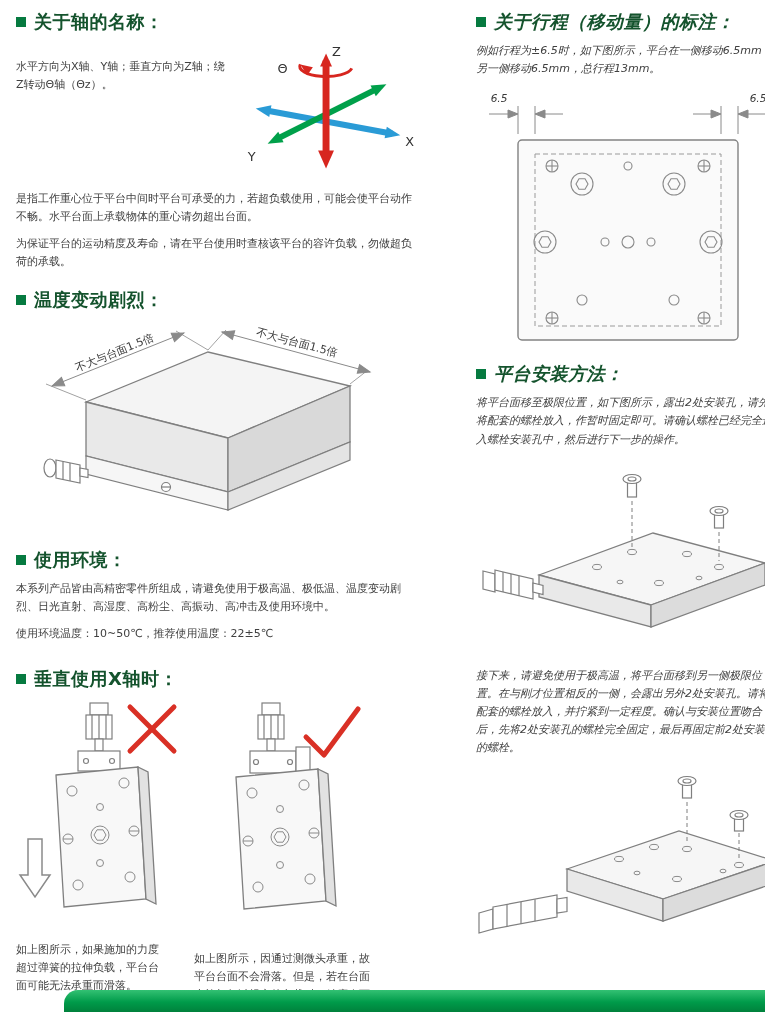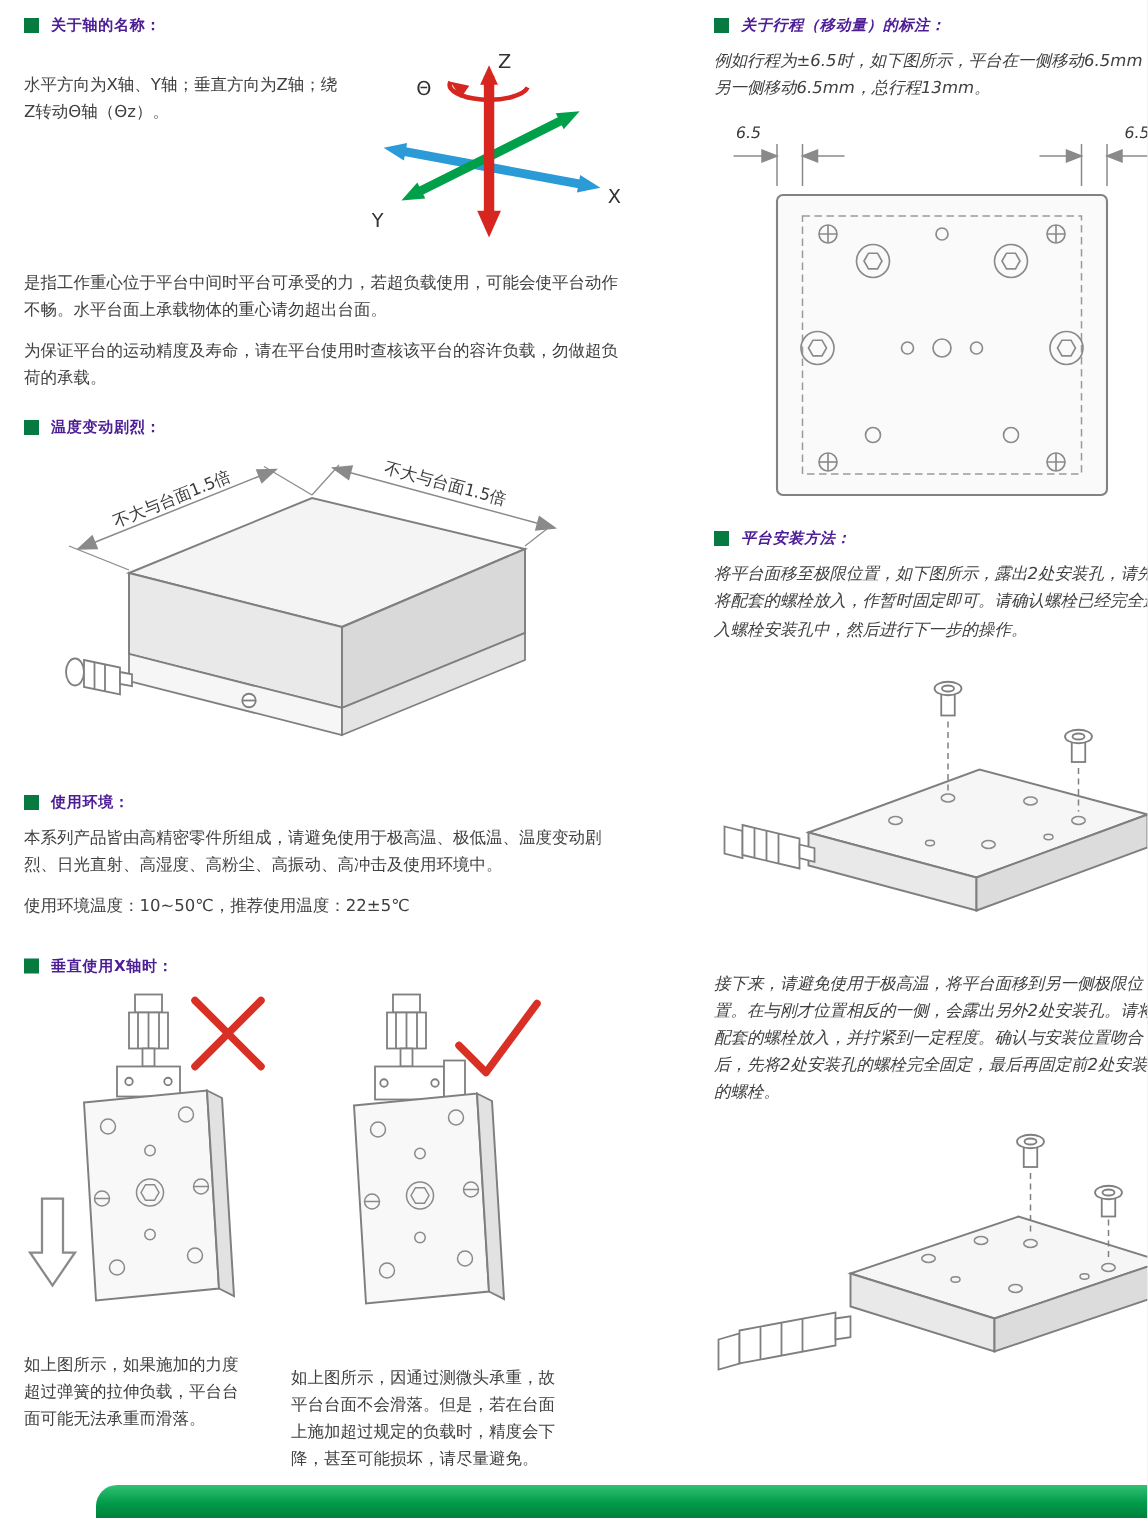--- a/index.html
+++ b/index.html
@@ -8,21 +8,21 @@
     position:relative; width:765px; height:1012px; margin:0 auto;
     background:#ffffff; overflow:hidden;
     font-family:"DejaVu Sans","Liberation Sans",sans-serif; color:#3c3c3c;
   }
   .col { position:absolute; top:10px; }
   .col-left  { left:16px;  width:404px; }
   .col-right { left:476px; width:303px;font-style:italic; }
   .sec { margin-bottom:16px; }
   .sec-title {
     display:flex; align-items:center; gap:8px;
-    font-size:10px; font-weight:bold; color:#4c1d95;
+    font-size:18px; font-weight:bold; color:#14532d;
     letter-spacing:0.5px; margin-bottom:8px;
   }
   .sq { width:10px; height:10px; background:#067a40; flex:0 0 auto; }
   .body-text { font-size:11px; line-height:1.65; color:#404040; }
   .body-text + .body-text { margin-top:9px; }
   .axis-row { display:flex; align-items:flex-start; gap:4px; }
   .axis-row .body-text { width:212px; padding-top:16px; }
   .fig { display:block; }
   .fig-center { margin:4px auto 0 auto; }
   .vfig-row { display:flex; gap:18px; align-items:flex-end; }

